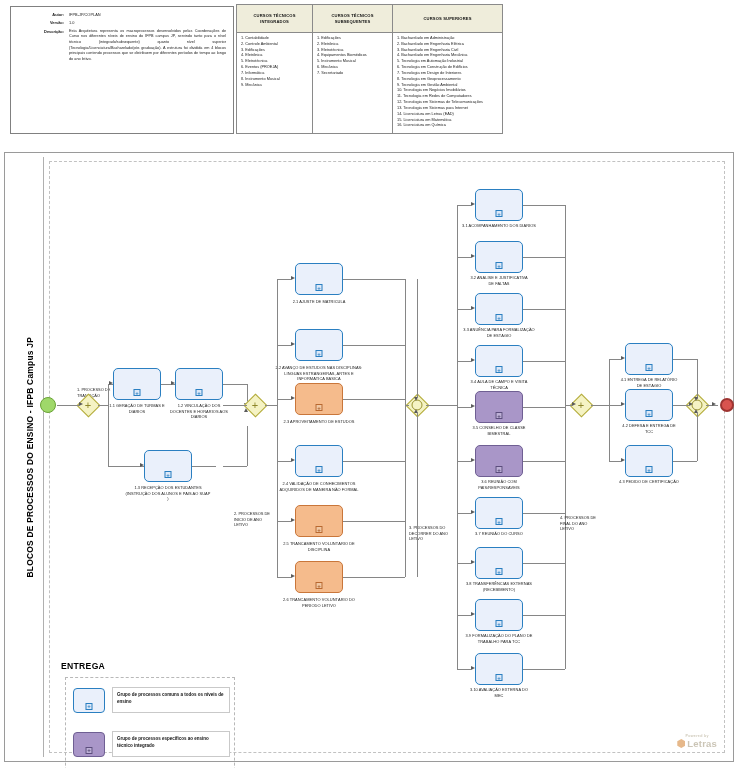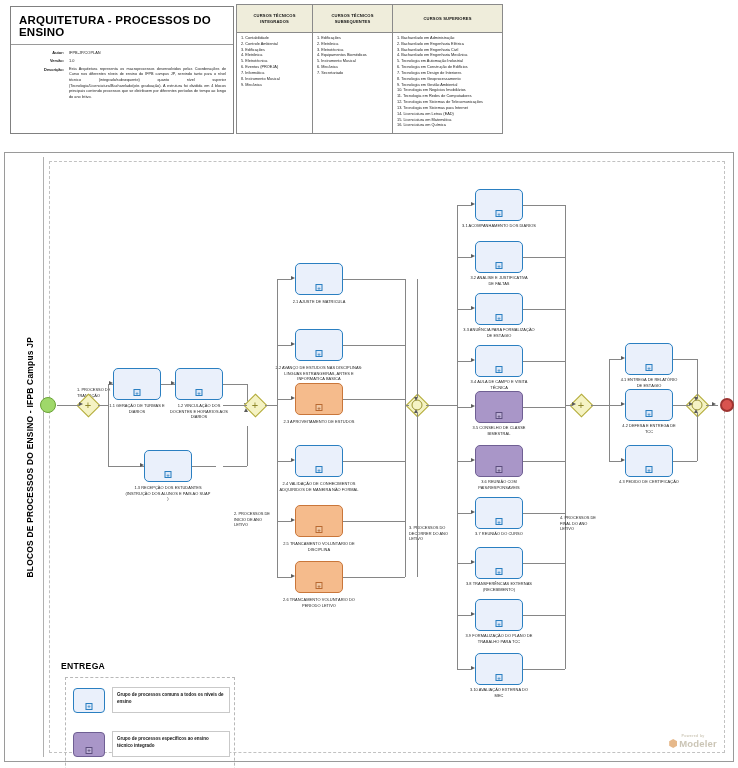--- a/index.html
+++ b/index.html
@@ -109,21 +109,20 @@
     display:flex;align-items:center;gap:2px;}
   .brand .hex{width:8px;height:9px;background:#e6b88a;
     clip-path:polygon(50% 0,100% 25%,100% 75%,50% 100%,0 75%,0 25%);}
 </style>
 </head>
 <body>
 
 <div class="page">
 
   <div class="hdr-card">
-    <div class="hdr-title">ARQUITETURA - PROCESSOS DO ENSINO</div>
     <div class="hdr-body">
       <div class="hdr-row">
         <div class="hdr-lab">Autor:</div>
         <div class="hdr-val">IFPB-JP/COPLAN</div>
       </div>
       <div class="hdr-row">
         <div class="hdr-lab">Versão:</div>
         <div class="hdr-val">1.0</div>
       </div>
       <div class="hdr-row">
@@ -422,18 +421,18 @@
             <span class="plus">+</span>
           </div>
           <div class="leg-text" style="width: 118px; height: 26px;">Grupo de processos específicos ao ensino técnico integrado</div>
         </div>
       </div>
 
     <div class="brand">
       <div class="pw">Powered by</div>
       <div class="bn">
         <span class="hex"></span>
-        <span>Modeler</span>
+        <span>Letras</span>
       </div>
     </div>
   </div>
 
 </div>
 
 </body></html>

